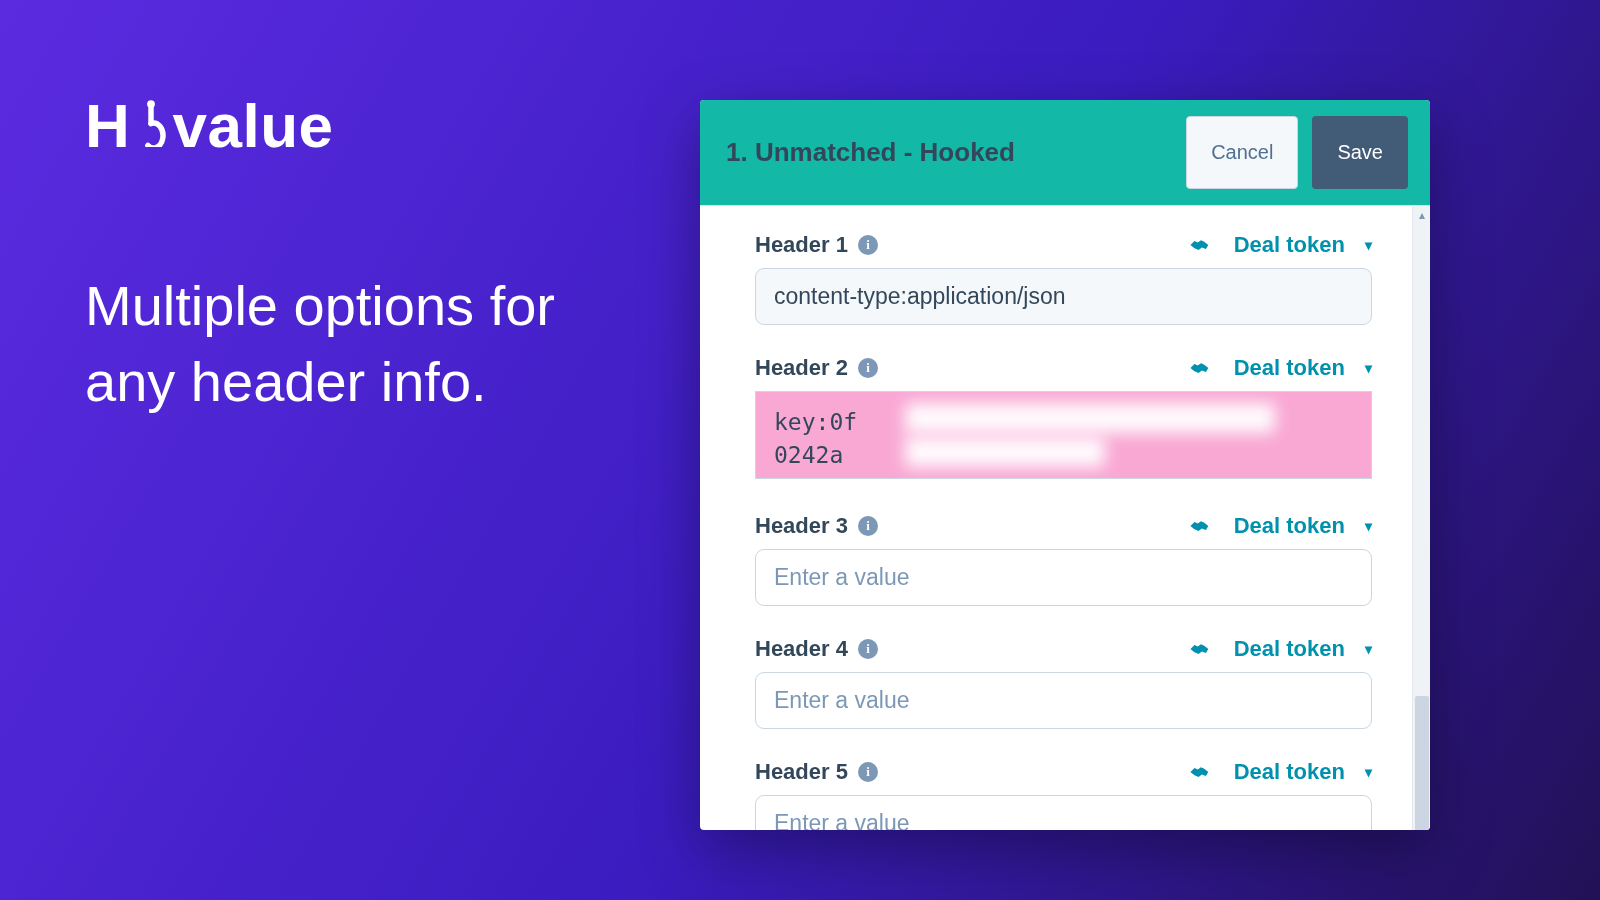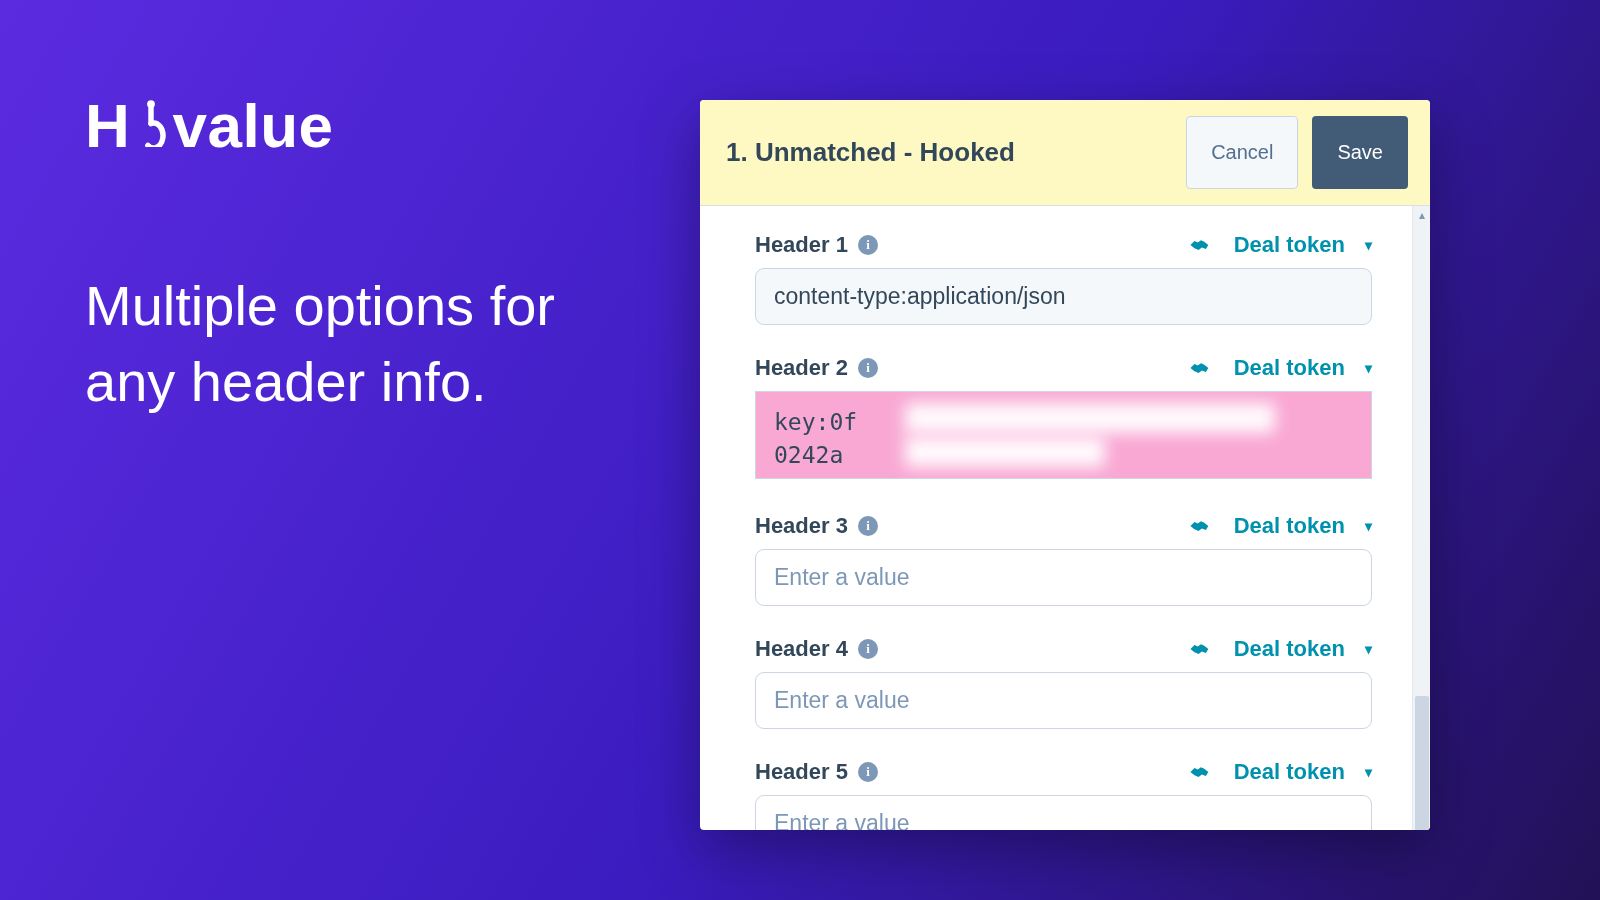--- a/index.html
+++ b/index.html
@@ -25,21 +25,21 @@
     width: 730px; height: 730px;
     background: #ffffff; border-radius: 4px;
     box-shadow: 0 20px 60px rgba(0,0,0,0.35);
     display: flex; flex-direction: column;
     overflow: hidden;
   }
   .panel-header {
     display: flex; align-items: center; justify-content: space-between;
     padding: 16px 22px 16px 26px;
     border-bottom: 1px solid #d9e0e6;
-    background: #fef9c3;
+    background: #14b8a6;
   }
   .panel-title { font-size: 26px; font-weight: 700; color: #33475b; }
   .panel-actions { display: flex; gap: 14px; }
   .btn {
     font-size: 20px; font-weight: 500; padding: 24px 24px;
     border-radius: 4px; border: 1px solid transparent; cursor: pointer;
   }
   .btn-cancel { background: #f5f8fa; color: #516f90; border-color: #cbd6e2; }
   .btn-save   { background: #425b76; color: #ffffff; }
 

